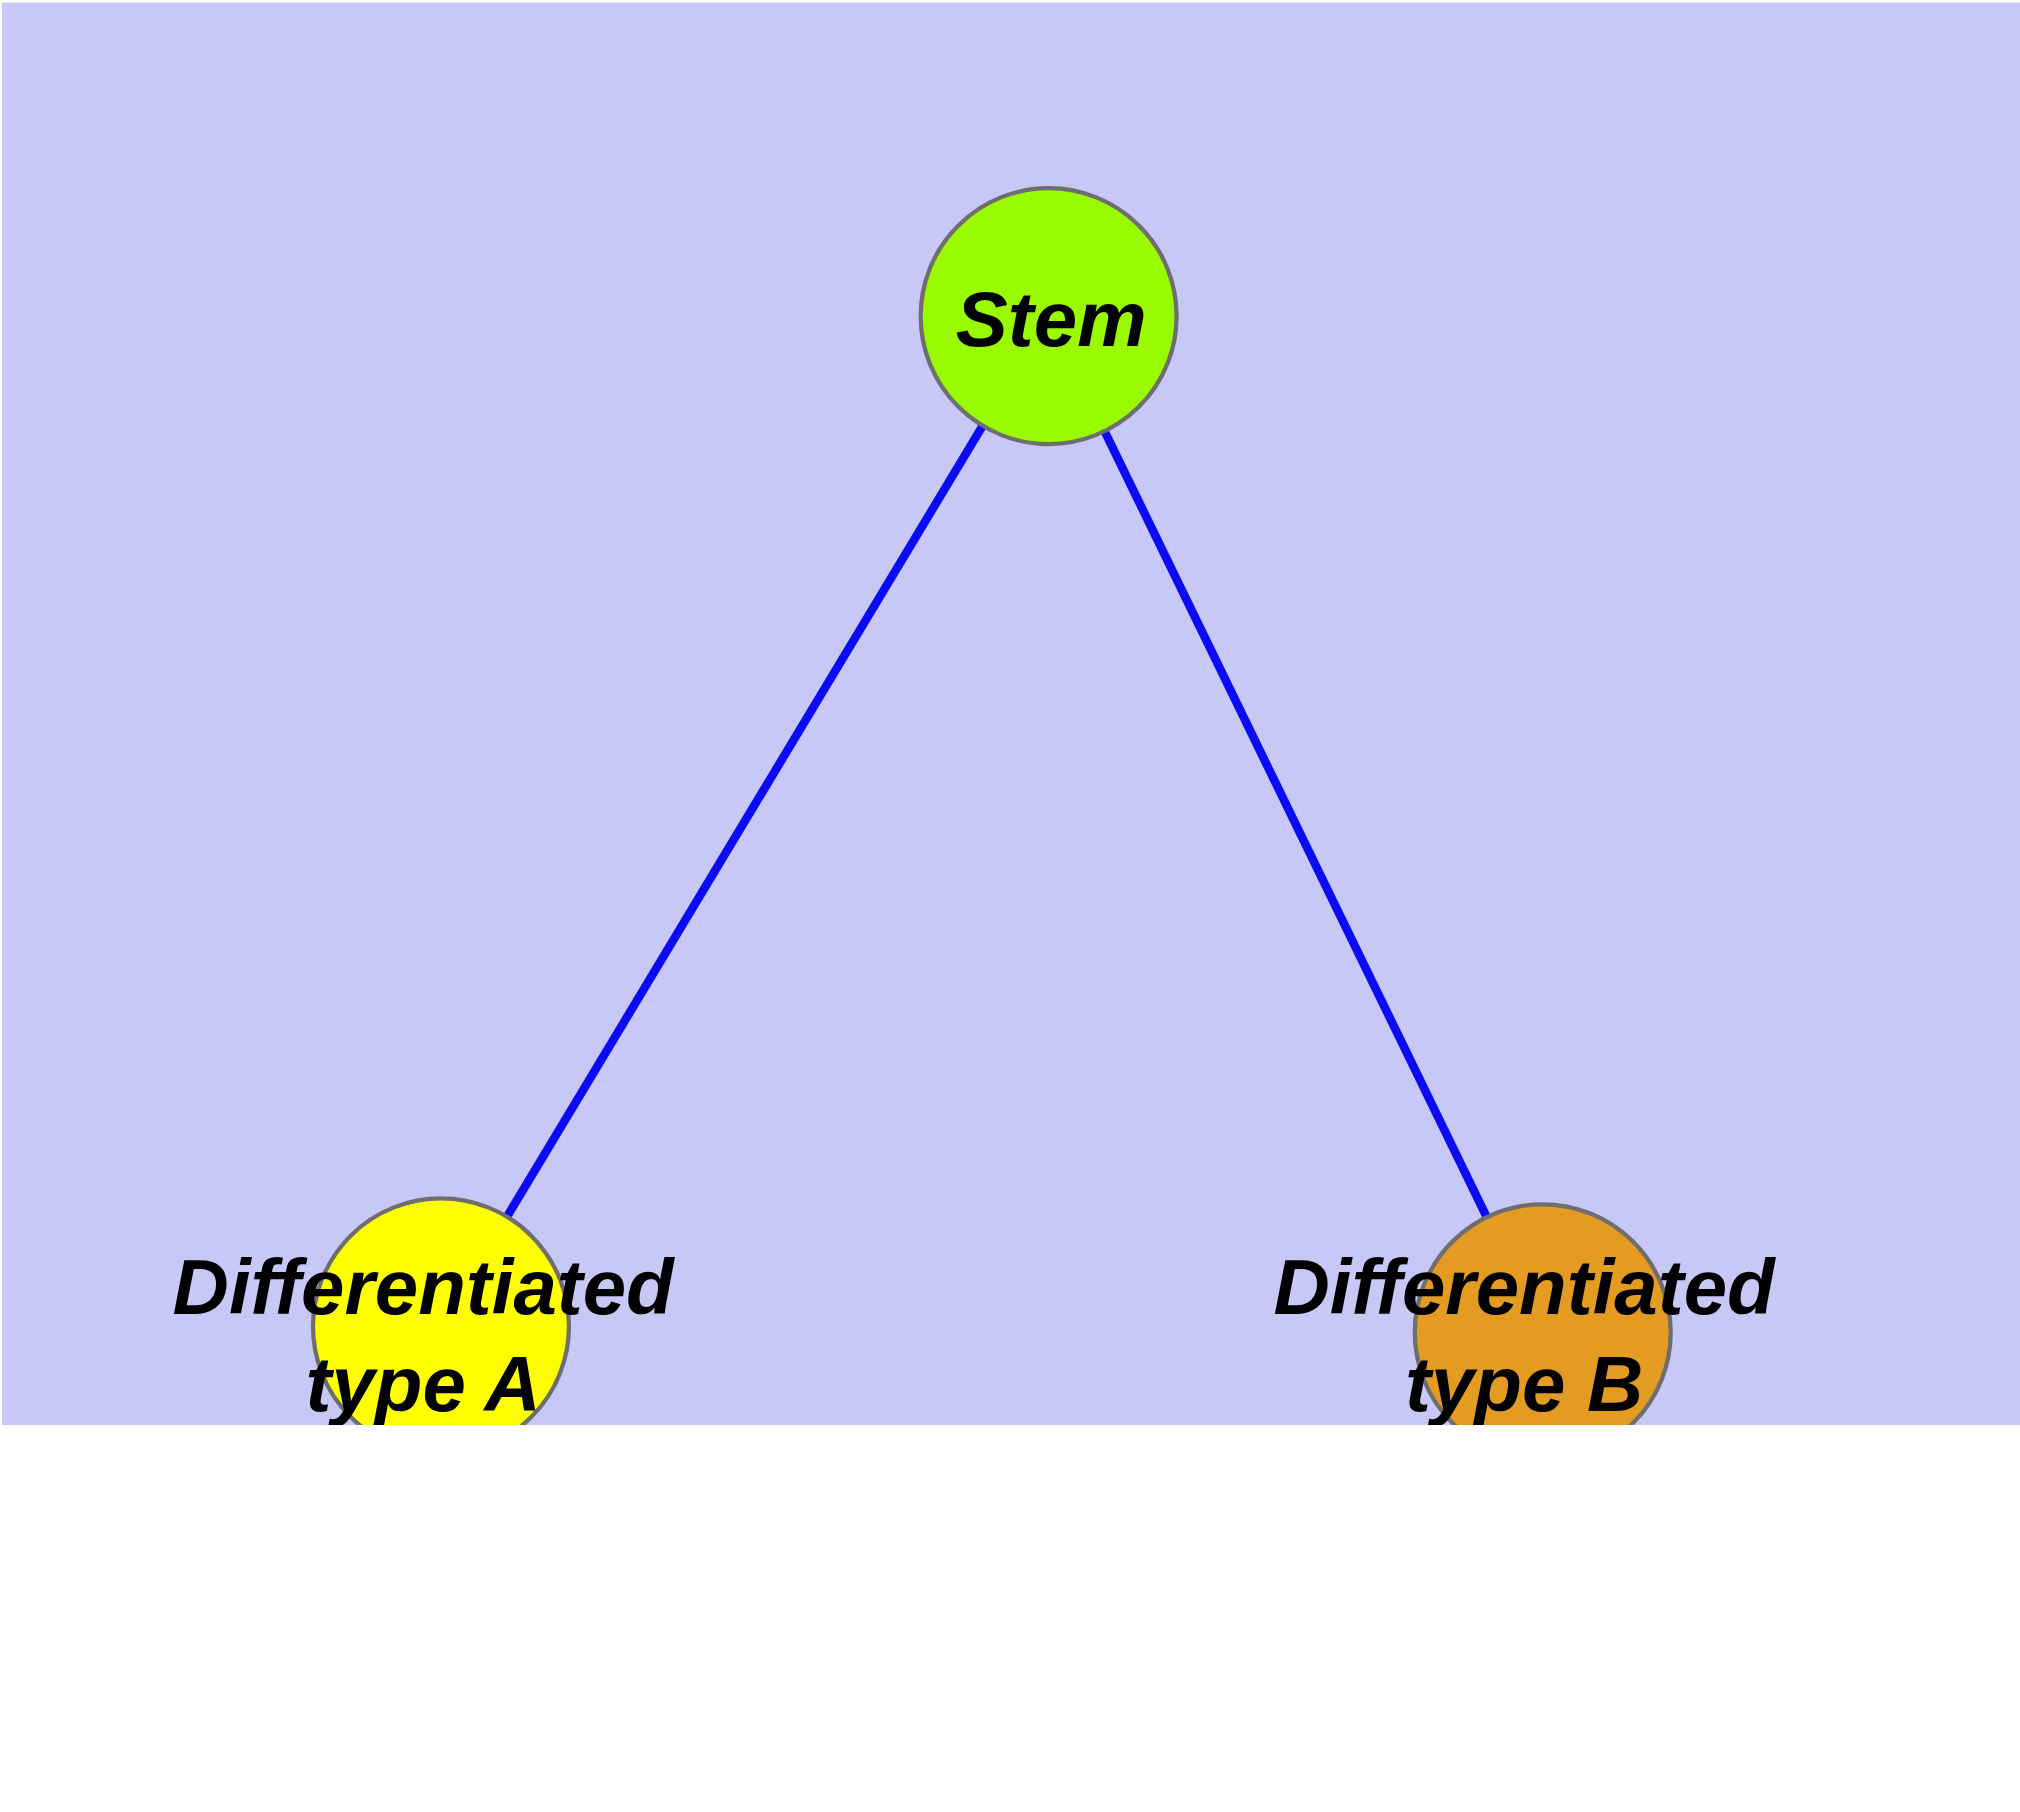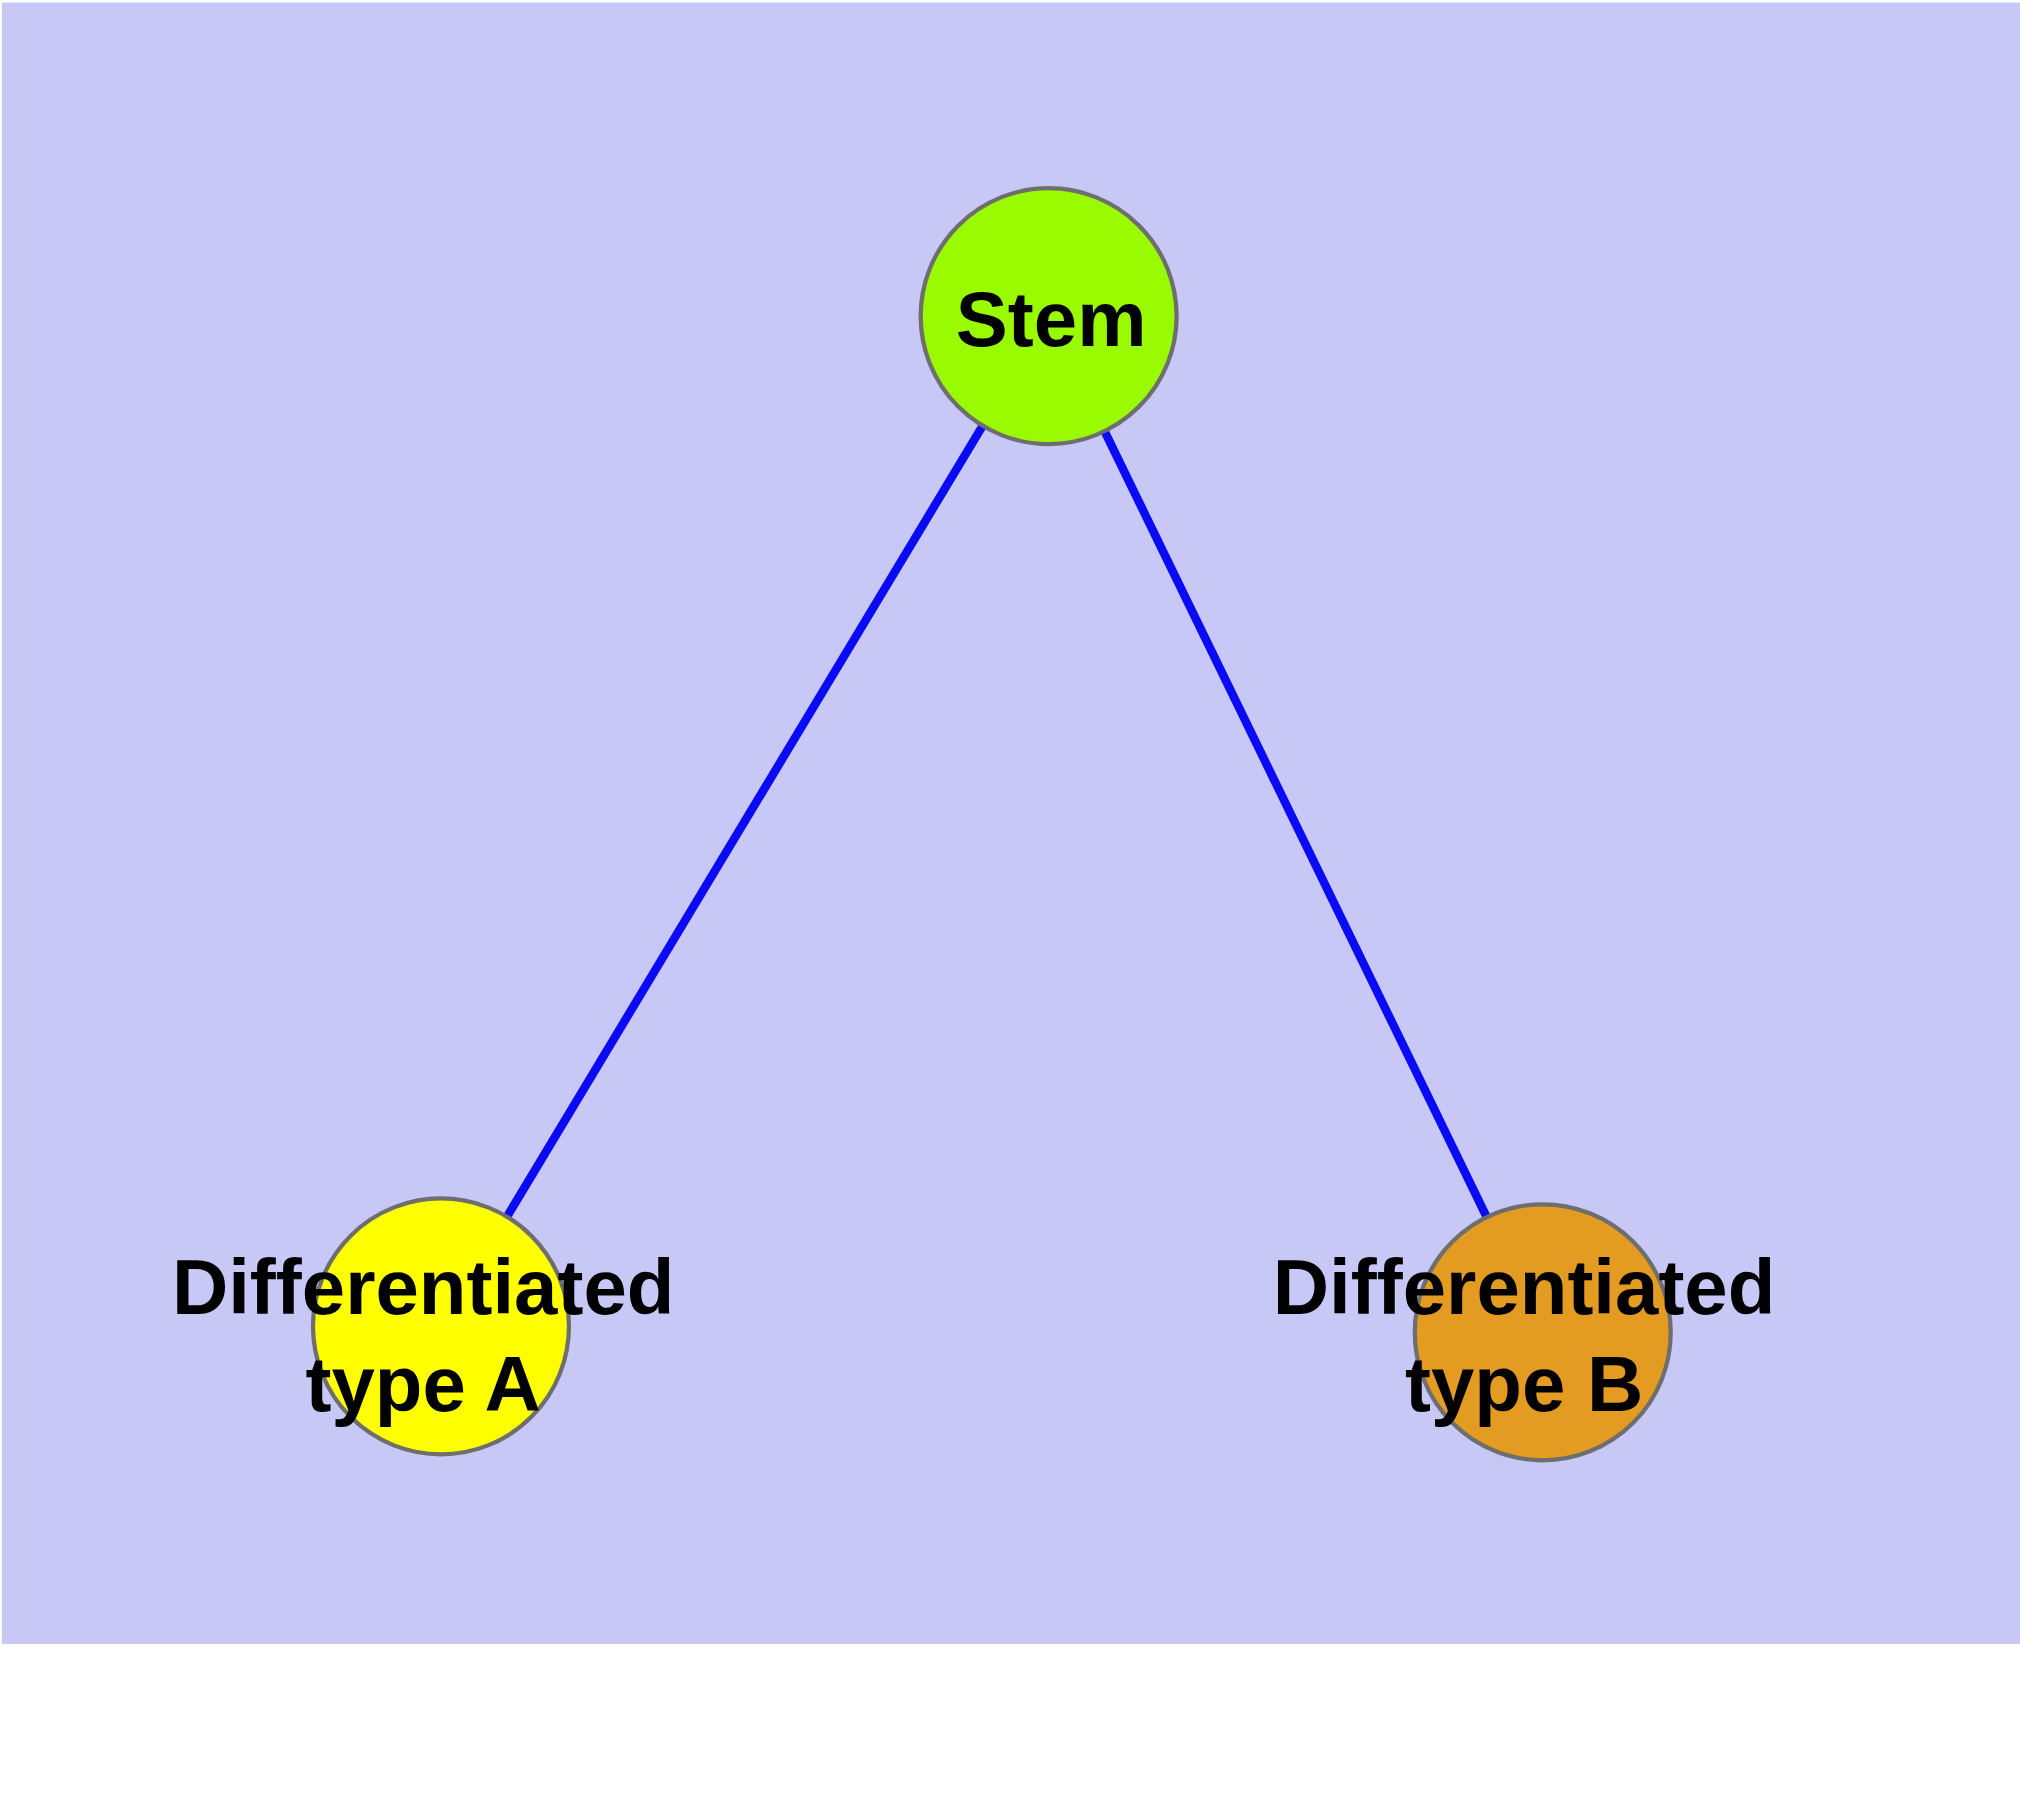--- a/index.html
+++ b/index.html
@@ -3,22 +3,23 @@
 <meta charset="utf-8">
 <style>
   html, body {
     margin: 0;
     padding: 0;
     background: #ffffff;
   }
   .canvas-wrap {
     position: relative;
     width: 2021px;
-    height: 1644px;
+    height: 1425px;
     overflow: hidden;
+    font-style: italic;
   }
   svg.diagram {
     display: block;
     width: 2021px;
     height: 1812px;
   }
   .edge {
     stroke-width: 10;
     stroke-linecap: butt;
   }

